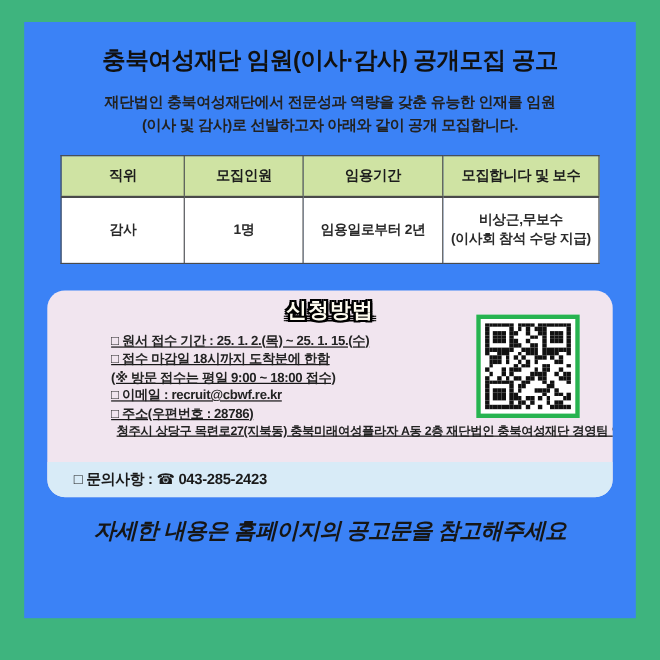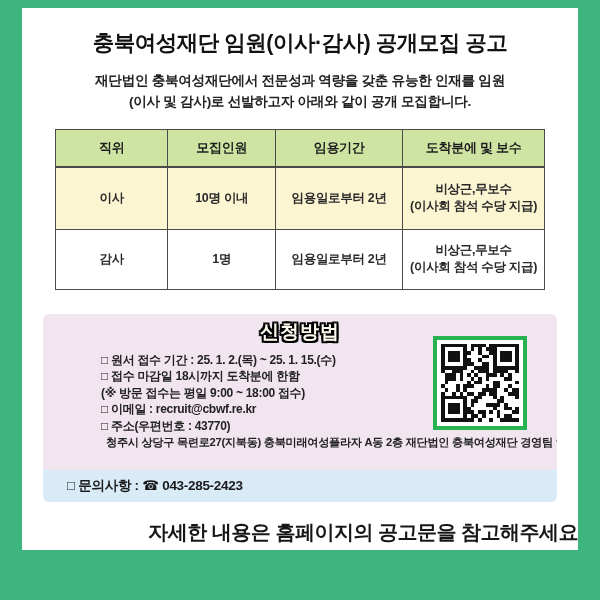--- a/index.html
+++ b/index.html
@@ -5,23 +5,23 @@
   html, body { margin: 0; padding: 0; }
   body {
     width: 600px; height: 600px;
     background: #3eb47e;
     font-family: "Liberation Sans", "DejaVu Sans", sans-serif;
     position: relative;
     overflow: hidden;
   }
   .card {
     position: absolute;
-    left: 22px; top: 8px;
+    left: 22px; top: 20px;
     width: 556px; height: 542px;
-    background: #ffffff;
+    background: #3b82f6;
   }
   .title {
     margin: 20px 8px 0;
     text-align: center;
     font-size: 21.5px;
     font-weight: 800;
     color: #111111;
     letter-spacing: -0.5px;
   }
   .intro {
@@ -59,22 +59,23 @@
     color: #2a2a2a;
   }
   .row-yellow { background: #fcf5d2; height: 62px; }
   .row-white  { background: #ffffff; height: 60px; }
   .work-cell span { display: block; line-height: 1.4; }
   .apply-box {
     position: relative;
     margin: 24px auto 0;
     width: 514px; height: 188px;
     background: #f1e5ef;
-    border-radius: 6px;
+    border-radius: 16px;
     overflow: hidden;
+    text-decoration: underline;
   }
   .apply-title {
     margin: 0; padding-top: 5px;
     text-align: center;
     font-size: 19px;
     font-weight: 800;
     letter-spacing: 1px;
     color: #fdfbee;
     text-shadow:
       -2px -2px 0 #000, 0 -2px 0 #000, 2px -2px 0 #000,
@@ -121,25 +122,26 @@
   .qr-grid {
     display: grid;
     width: 78px; height: 78px;
     grid-template-columns: repeat(21, 1fr);
     grid-auto-rows: 1fr;
   }
   .qr-grid div { width: 100%; height: 100%; }
   .qm { background: #111111; }
   .footer-note {
     margin-top: 17px;
-    text-align: right;
+    text-align: center;
     font-size: 20px;
     font-weight: 800;
     color: #161616;
     letter-spacing: -0.5px;
+    font-style: italic;
   }
 </style>
 </head>
 <body>
 
 <div class="card">
 
   <h1 class="title">충북여성재단 임원(이사·감사) 공개모집 공고</h1>
 
   <p class="intro">
@@ -152,54 +154,45 @@
       <col style="width:23%">
         <col style="width:22%">
         <col style="width:26%">
         <col style="width:29%">
     </colgroup>
     <thead>
       <tr>
         <th>직위</th>
         <th>모집인원</th>
         <th>임용기간</th>
-        <th>도착분에 및 보수</th>
+        <th>모집합니다 및 보수</th>
       </tr>
     </thead>
     <tbody>
-      <tr class="row-yellow">
-        <td>이사</td>
-        <td>10명 이내</td>
-        <td>임용일로부터 2년</td>
-        <td class="work-cell">
-          <span>비상근,무보수</span>
-          <span>(이사회 참석 수당 지급)</span>
-        </td>
-      </tr>
       <tr class="row-white">
         <td>감사</td>
         <td>1명</td>
         <td>임용일로부터 2년</td>
         <td class="work-cell">
           <span>비상근,무보수</span>
           <span>(이사회 참석 수당 지급)</span>
         </td>
       </tr>
     </tbody>
   </table>
 
   <div class="apply-box">
     <div class="apply-title">신청방법</div>
 
     <div class="apply-list">
       <div class="li">□  원서 접수 기간 :  25. 1. 2.(목) ~ 25. 1. 15.(수)</div>
       <div class="li">□  접수 마감일 18시까지 도착분에 한함</div>
       <div class="li">(※ 방문 접수는 평일 9:00 ~ 18:00 접수)</div>
       <div class="li">□  이메일 : recruit@cbwf.re.kr</div>
-      <div class="li">□  주소(우편번호 : 43770)</div>
+      <div class="li">□  주소(우편번호 : 28786)</div>
       <div class="li addr">청주시 상당구 목련로27(지북동) 충북미래여성플라자 A동 2층  재단법인 충북여성재단 경영팀 인사담당자 앞</div>
     </div>
 
     <div class="qr">
         <div class="qr-grid">
           <div class="qm"></div>
           <div class="qm"></div>
           <div class="qm"></div>
           <div class="qm"></div>
           <div class="qm"></div>

